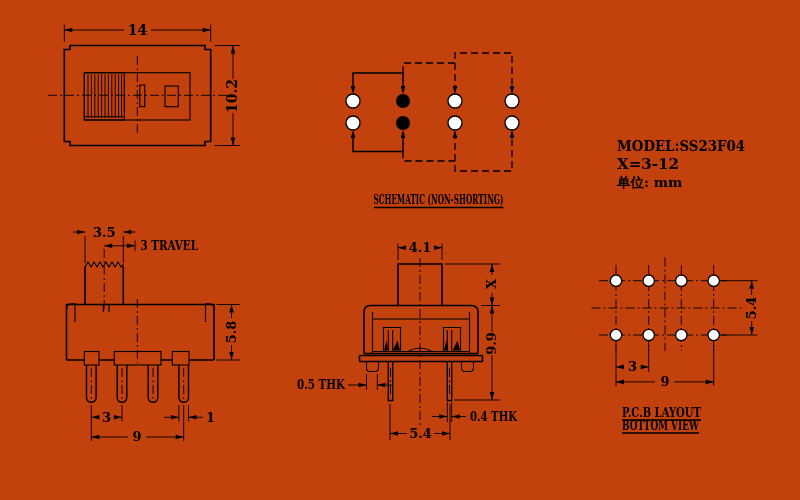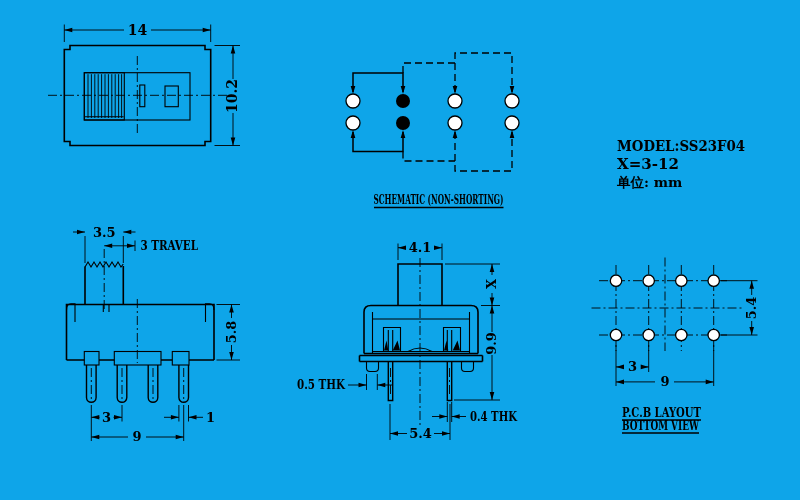--- a/index.html
+++ b/index.html
@@ -1,16 +1,16 @@
 <!DOCTYPE html>
 <html><head>
 <meta charset="utf-8">
 <style>
   html,body{margin:0;padding:0;background:#fff;}
-  .canvas{width:800px;height:500px;background:#0ea5e9;position:relative;}
+  .canvas{width:800px;height:500px;background:#c2410c;position:relative;}
   svg text{font-family:"DejaVu Serif","Liberation Serif",serif;font-weight:bold;fill:#000;}
   .ol{fill:none;stroke:#000;stroke-width:1.6;stroke-linejoin:miter;}
   .tl{fill:none;stroke:#000;stroke-width:1.1;}
   .dim{fill:none;stroke:#000;stroke-width:0.9;}
   .cl{fill:none;stroke:#000;stroke-width:0.9;stroke-dasharray:9 3 2 3;}
   .dash{fill:none;stroke:#000;stroke-width:1.3;stroke-dasharray:7 4;}
   .sol{fill:none;stroke:#000;stroke-width:1.5;}
   .ah{fill:#000;stroke:none;}
   .hole{fill:#fff;stroke:#000;stroke-width:1.3;}
   .pin{fill:none;stroke:#000;stroke-width:1.4;}

